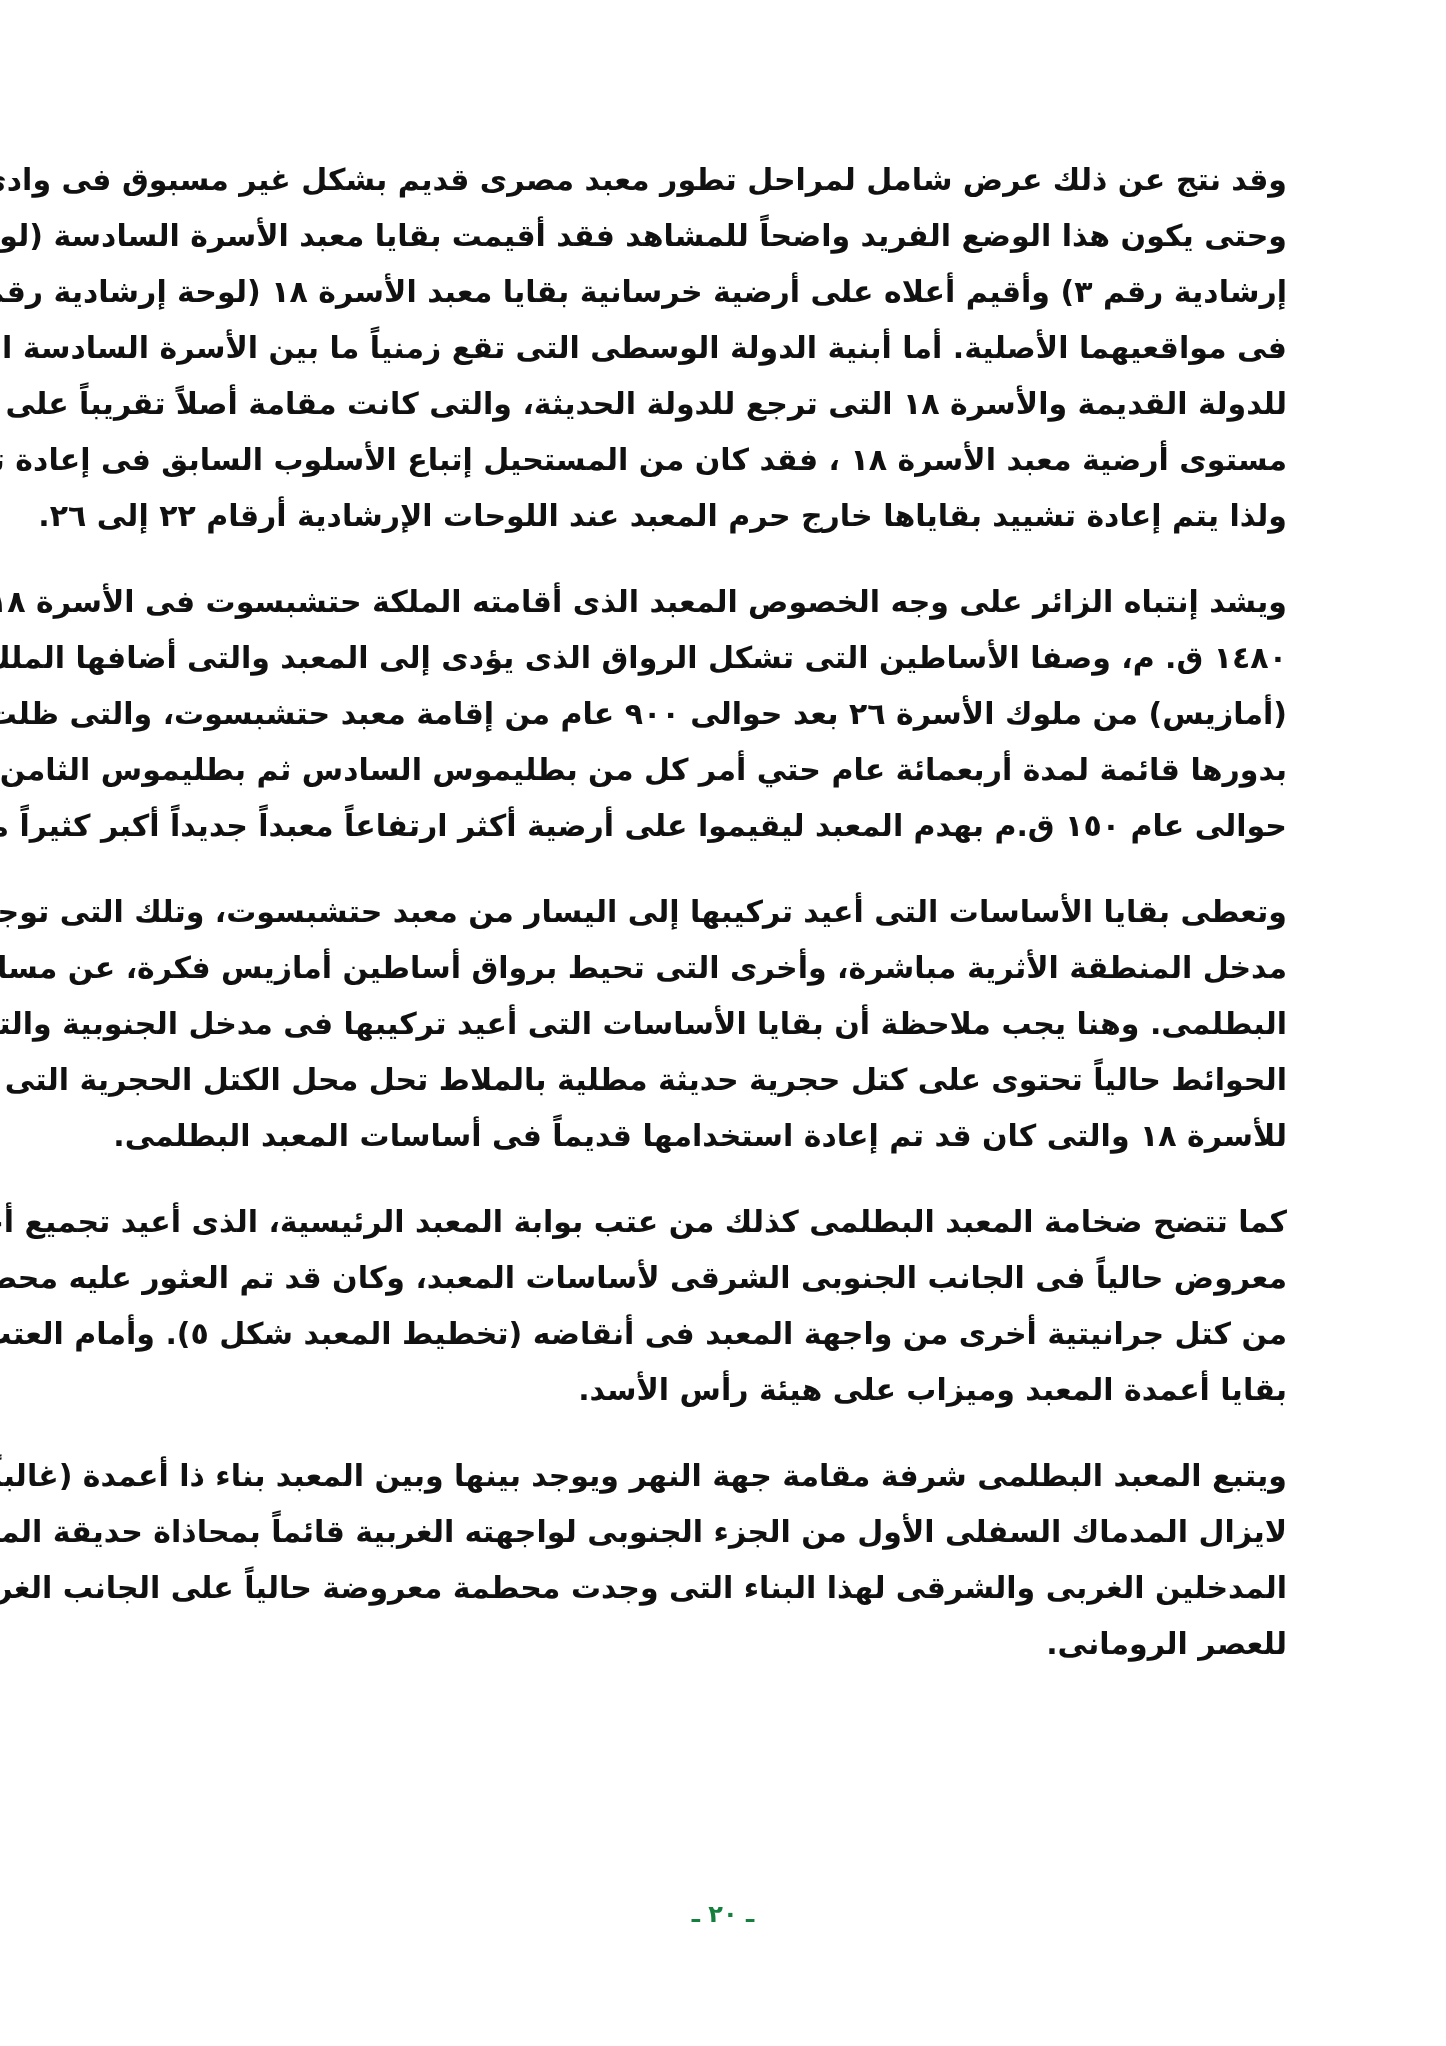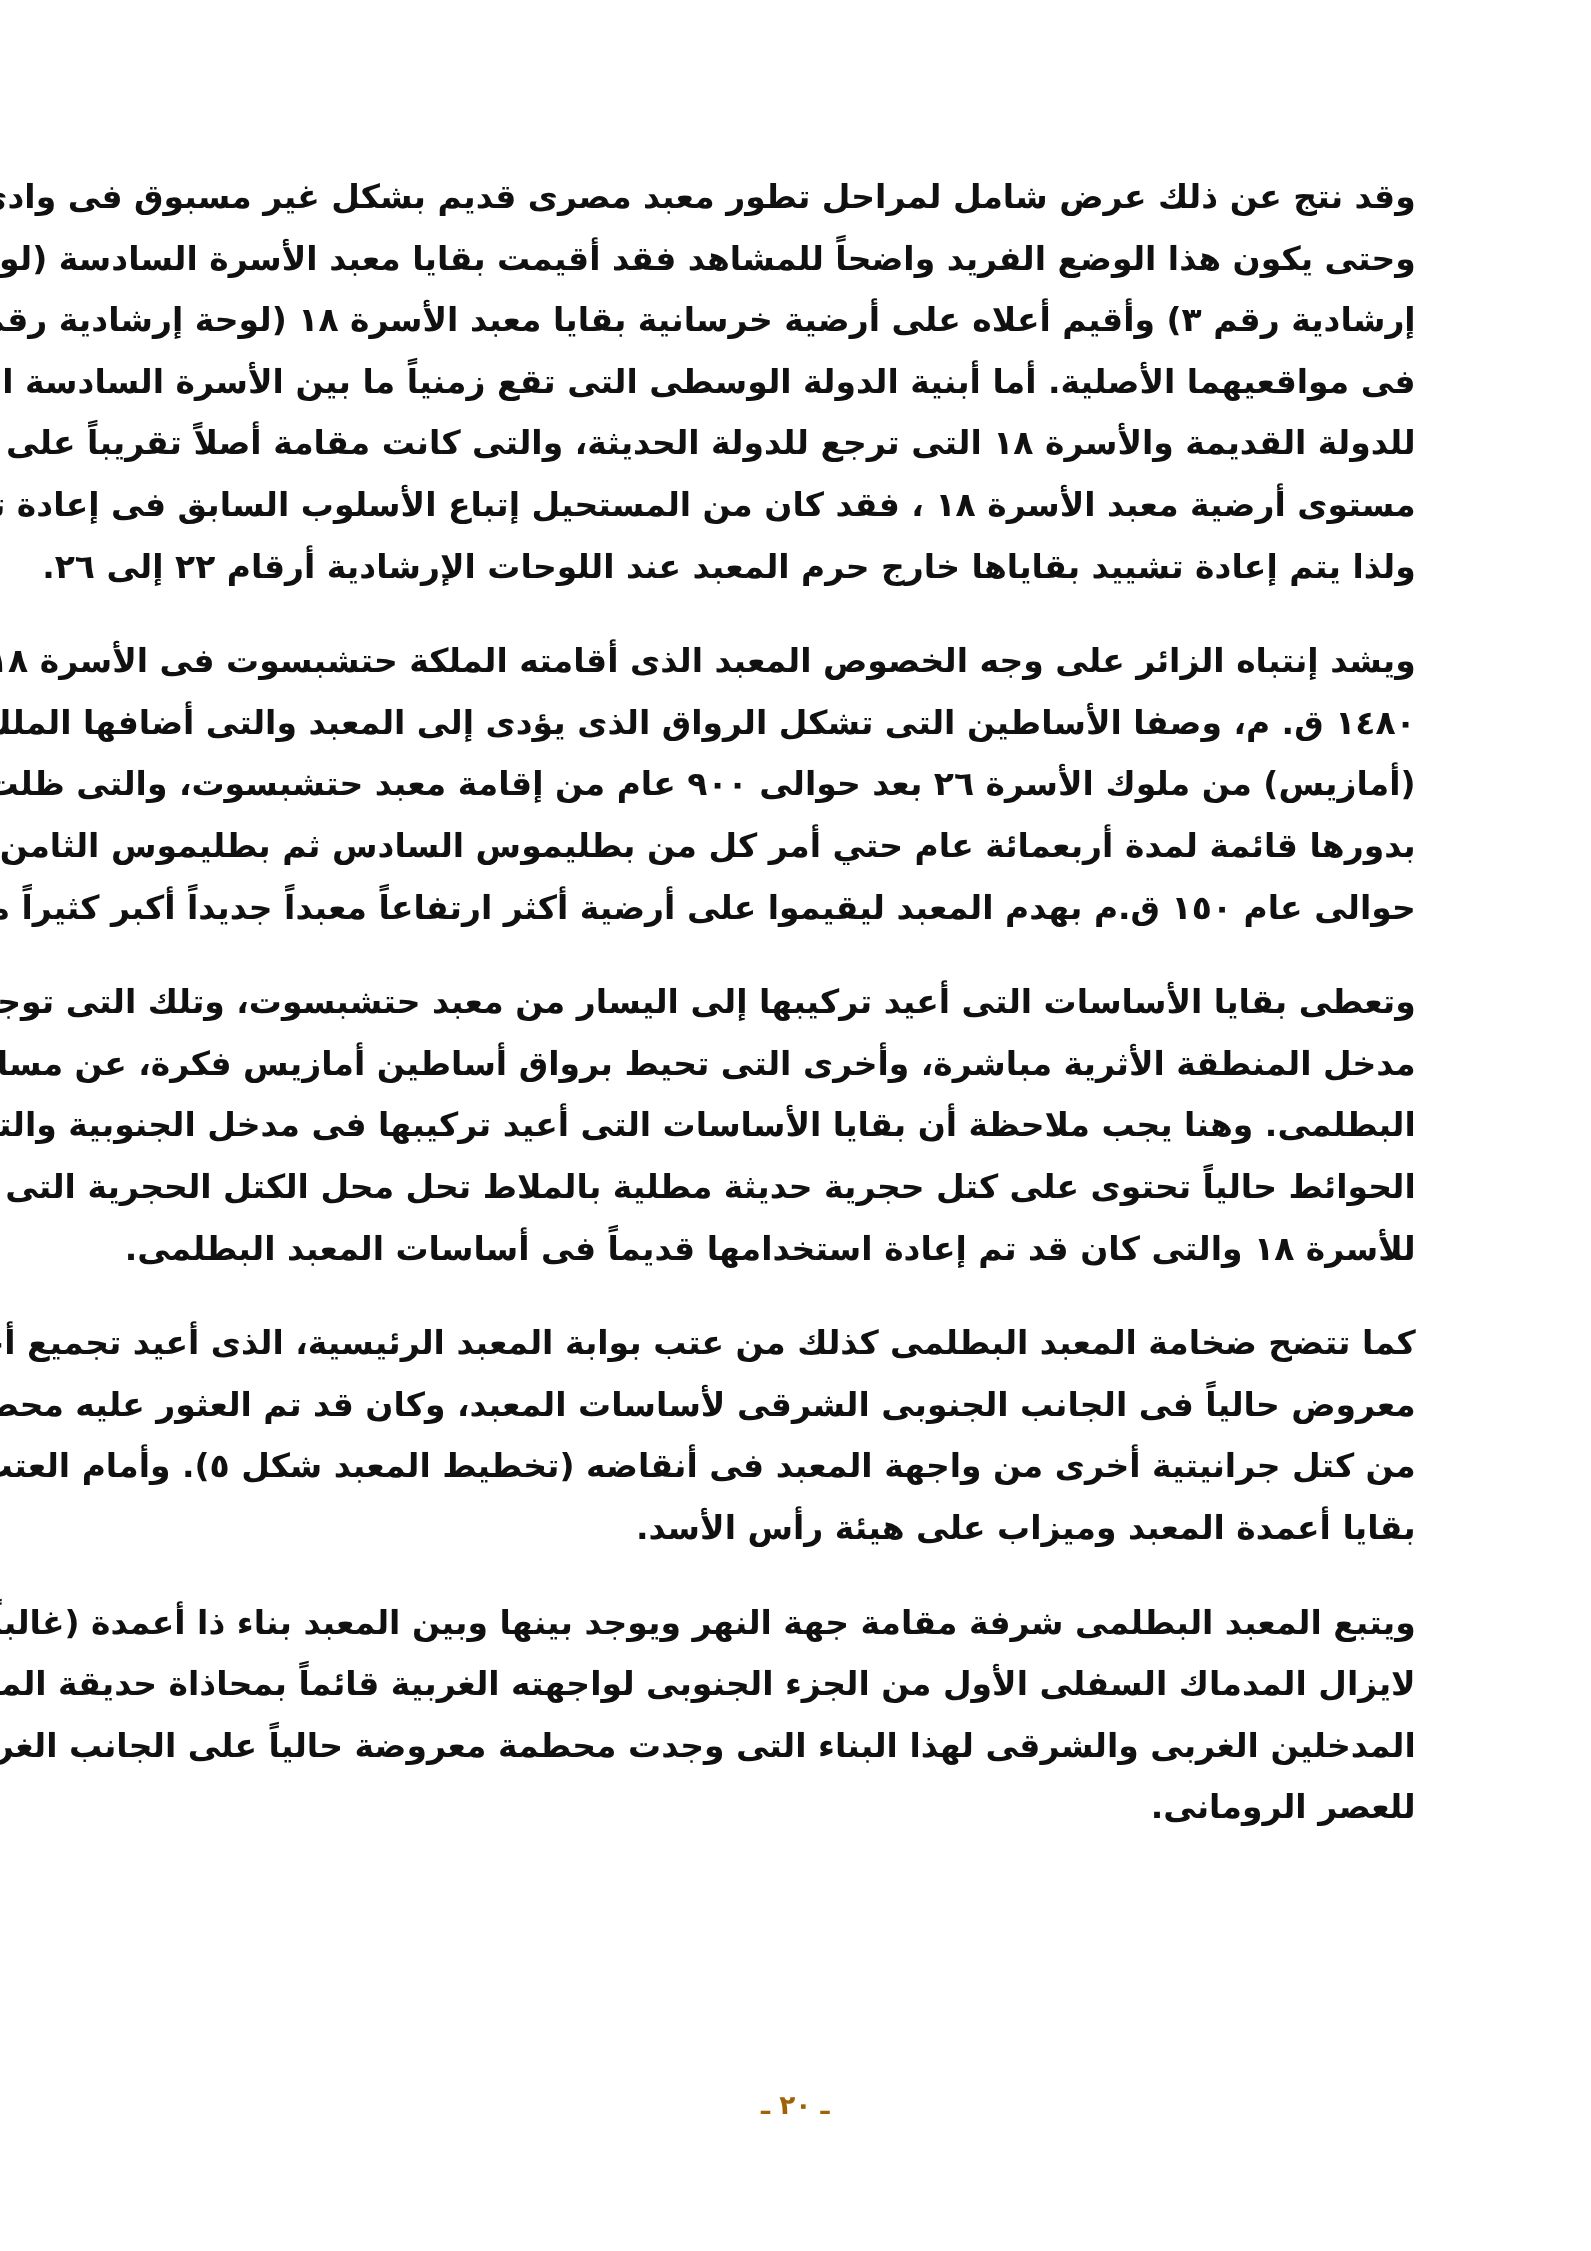--- a/index.html
+++ b/index.html
@@ -41,21 +41,21 @@
   }
   .page-number {
     position: absolute;
     left: 0;
     width: 1446px;
     top: 1900px;
     text-align: center;
     direction: rtl;
     font-size: 24px;
     font-weight: bold;
-    color: #a16207;
+    color: #15803d;
   }
 </style>
 </head>
 <body>
 
 <div class="page-body">
 
   <div class="paragraph">
     <span class="line">وقد نتج عن ذلك عرض شامل لمراحل تطور معبد مصرى قديم بشكل غير مسبوق فى وادى النيل.</span>
     <span class="line">وحتى يكون هذا الوضع الفريد واضحاً للمشاهد فقد أقيمت بقايا معبد الأسرة السادسة (لوحة</span>

